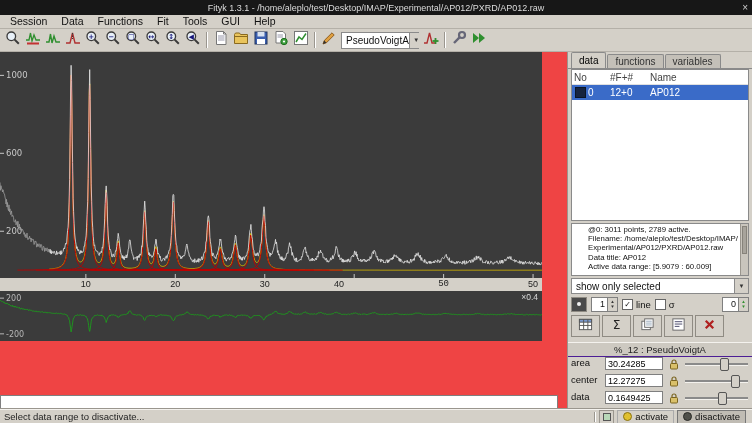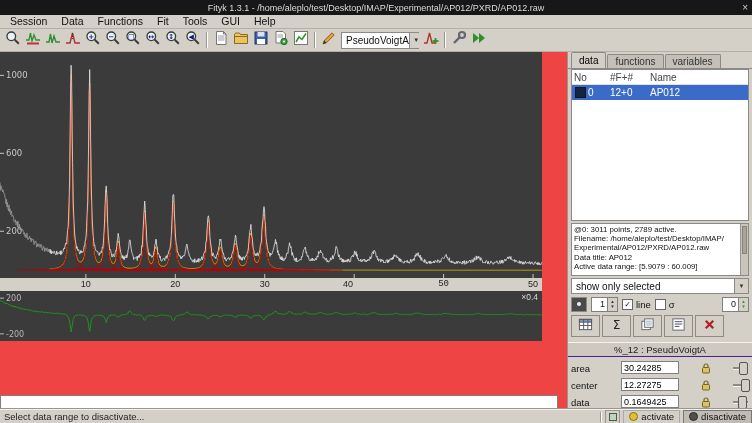--- a/index.html
+++ b/index.html
@@ -49,56 +49,56 @@
   .tab{font-size:10px;line-height:13px;padding:0 7px;background:#c4c0b8;border:1px solid #8a8a8a;
        border-bottom:none;border-radius:2px 2px 0 0;margin-right:1px;color:#333;}
   .tab.active{background:#d4d0c8;line-height:15px;color:#000;}
   .listbox{margin:0 3px;height:150px;background:#fff;border:1px solid #8a8a8a;overflow:hidden;flex:none;}
   .lrow{display:flex;align-items:center;font-size:10px;}
   .lhead{height:14px;color:#444;border-bottom:1px solid #e0e0e0;padding-left:2px;}
   .drow{height:15px;background:#3a6bc8;color:#fff;padding-left:2px;}
   .c-noh{width:36px;} .c-cb{width:14px;display:flex;align-items:center;} .c-no{width:22px;} .c-f{width:40px;} .c-name{flex:1;}
   .rowchk{width:9px;height:9px;background:#16243f;border:1px solid #0a1526;margin-left:1px;}
   .infobox{margin:2px 3px 1px 3px;height:49px;background:#fff;border:1px solid #8a8a8a;
-           font-size:7.8px;line-height:9.2px;padding:1px 3px 1px 2px;position:relative;overflow:hidden;flex:none;}
+           font-size:7.8px;line-height:9.2px;padding:1px 3px 1px 16px;position:relative;overflow:hidden;flex:none;}
   .infobox .iscroll{position:absolute;right:0;top:0;width:8px;height:100%;background:#c9c5bd;border-left:1px solid #9a968e;box-sizing:border-box;}
   .infobox .ithumb{position:absolute;left:1px;right:1px;top:2px;height:26px;background:#a8a49c;border:1px solid #87837b;}
   .combo-side{margin:1px 3px;height:16px;flex:none;}
   .ctrlrow{margin:1px 3px;height:16px;display:flex;align-items:center;gap:4px;font-size:9.5px;flex:none;}
   .mini-btn{width:14px;height:13px;border:1px solid #8f8b83;background:#4a4a4a;display:flex;align-items:center;justify-content:center;}
   .swatch-dot{width:4px;height:4px;background:#f0f0f0;border-radius:50%;}
   .spinner{display:flex;height:13px;border:1px solid #7f7f7f;background:#fff;align-items:stretch;}
   .spin-val{min-width:11px;padding:0 2px;font-size:9px;line-height:12px;text-align:right;}
   .spin-arrows{width:9px;background:#d4d0c8;border-left:1px solid #7f7f7f;display:flex;flex-direction:column;
                align-items:center;justify-content:center;font-size:4.5px;line-height:5px;color:#333;font-style:normal;}
   .spinner.green .spin-arrows{color:#2f8f2f;}
   .chk{display:flex;align-items:center;gap:3px;}
   .chk .box{width:9px;height:9px;background:#fff;border:1px solid #666;font-size:8px;line-height:9px;text-align:center;color:#111;}
   .flex-sp{flex:1;}
   .btnrow{margin:2px 3px;display:flex;gap:2px;flex:none;}
   .sbtn{width:27px;height:20px;border:1px solid #8f8b83;background:#d4d0c8;display:flex;align-items:center;justify-content:center;}
   .sbtn svg{width:15px;height:15px;}
   .fn-header{margin-top:3px;height:13px;line-height:13px;text-align:center;font-size:9.5px;color:#222;
              background:#cdc9c1;border-top:1px solid #f4f2ee;border-bottom:1px solid #4c1d95;flex:none;}
-  .prow{display:flex;align-items:flex-end;height:17px;padding:0 3px;gap:20px;}
+  .prow{display:flex;align-items:flex-start;height:17px;padding:0 3px;gap:4px;}
   .plabel{width:30px;font-size:9.5px;}
   .pinput{width:58px;height:13px;box-sizing:border-box;border:1px solid #7f7f7f;background:#fff;
           font-size:9px;padding:1px 2px;font-family:"Liberation Sans",sans-serif;}
   .plock{width:13px;height:13px;display:flex;align-items:center;justify-content:center;}
   .plock svg{width:12px;height:12px;}
   .pslider{position:relative;flex:1;height:13px;}
   .ptrack{position:absolute;left:1px;right:1px;top:6px;height:2px;background:#8a8a8a;border-bottom:1px solid #f4f2ee;}
   .phandle{position:absolute;top:1px;width:7px;height:11px;background:#d4d0c8;border:1px solid #555;
            border-radius:2px;margin-left:-4px;}
   
   .statusbar{position:absolute;left:0;top:409px;width:752px;height:14px;background:#d4d0c8;
              border-top:1px solid #f4f2ee;box-shadow:0 -1px 0 #9a968e;display:flex;align-items:center;
              font-size:9.5px;box-sizing:border-box;}
   .status-msg{padding-left:4px;color:#222;flex:1;white-space:nowrap;overflow:hidden;}
-  .status-right{display:flex;align-items:center;gap:3px;}
+  .status-right{display:flex;align-items:center;gap:3px;padding-right:6px;}
   .sb-sep{width:1px;height:10px;background:#9a968e;border-right:1px solid #fff;}
   .sb-minibtn{width:13px;height:12px;border:1px solid #9a968e;background:#d4d0c8;display:flex;align-items:center;justify-content:center;}
   .sb-minibtn .sq{width:6px;height:6px;border:1px solid #555;background:#b8d8b8;}
   .sb-toggle{display:flex;align-items:center;gap:3px;height:12px;padding:0 5px;border:1px solid #aaa;background:#d4d0c8;}
   .sb-toggle.pressed{background:#c0bcb4;border-color:#777;}
   .dot{width:7px;height:7px;border-radius:50%;display:inline-block;}
   .dot-yellow{background:#e0c030;border:1px solid #8a7210;}
   .dot-dark{background:#50504a;border:1px solid #2a2a26;}
 </style>
 </head>
@@ -287,21 +287,21 @@
         <polyline points="185.1,218.2 185.6,218.2 186.1,218.2 186.6,218.2 187.1,218.2 187.6,218.2 188.1,218.2 188.6,218.2 189.1,218.2 189.6,218.2 190.1,218.2 190.5,218.2 191.0,218.2 191.5,218.2 192.0,218.2 192.5,218.2 193.0,218.2 193.5,218.2 194.0,218.2 194.5,218.2 195.0,218.2 195.5,218.2 196.0,218.2 196.5,218.2 196.9,218.2 197.4,218.2 197.9,218.2 198.4,218.2 198.9,218.2 199.4,218.2 199.9,218.2 200.4,218.2 200.9,218.2 201.4,218.2 201.9,218.2 202.4,218.2 202.8,218.2 203.3,218.1 203.8,218.1 204.3,218.1 204.8,218.1 205.3,218.1 205.8,218.1 206.3,218.1 206.8,218.1 207.3,218.1 207.8,218.1 208.3,218.1 208.8,218.1 209.2,218.1 209.7,218.1 210.2,218.1 210.7,218.1 211.2,218.1 211.7,218.1 212.2,218.1 212.7,218.1 213.2,218.1 213.7,218.1 214.2,218.1 214.7,218.1 215.1,218.1 215.6,218.1 216.1,218.1 216.6,218.1 217.1,218.1 217.6,218.1 218.1,218.1 218.6,218.1 219.1,218.1 219.6,218.1 220.1,218.1 220.6,218.1 221.0,218.1 221.5,218.1 222.0,218.1 222.5,218.1 223.0,218.1 223.5,218.1 224.0,218.1 224.5,218.1 225.0,218.1 225.5,218.1 226.0,218.1 226.5,218.1 227.0,218.1 227.4,218.0 227.9,218.0 228.4,218.0 228.9,218.0 229.4,218.0 229.9,218.0 230.4,218.0 230.9,218.0 231.4,218.0 231.9,218.0 232.4,218.0 232.9,218.0 233.3,218.0 233.8,218.0 234.3,218.0 234.8,218.0 235.3,217.9 235.8,217.9 236.3,217.9 236.8,217.9 237.3,217.9 237.8,217.9 238.3,217.9 238.8,217.9 239.2,217.9 239.7,217.8 240.2,217.8 240.7,217.8 241.2,217.8 241.7,217.8 242.2,217.8 242.7,217.7 243.2,217.7 243.7,217.7 244.2,217.7 244.7,217.6 245.2,217.6 245.6,217.6 246.1,217.5 246.6,217.5 247.1,217.5 247.6,217.4 248.1,217.4 248.6,217.3 249.1,217.3 249.6,217.2 250.1,217.1 250.6,217.0 251.1,216.9 251.5,216.8 252.0,216.7 252.5,216.6 253.0,216.5 253.5,216.3 254.0,216.1 254.5,215.9 255.0,215.6 255.5,215.3 256.0,215.0 256.5,214.6 257.0,214.1 257.4,213.5 257.9,212.8 258.4,211.8 258.9,210.7 259.4,209.2 259.9,207.3 260.4,204.8 260.9,201.4 261.4,196.9 261.9,190.9 262.4,183.3 262.9,174.6 263.4,166.9 263.8,163.7 264.3,166.9 264.8,174.6 265.3,183.3 265.8,190.9 266.3,196.9 266.8,201.4 267.3,204.8 267.8,207.3 268.3,209.2 268.8,210.7 269.3,211.8 269.7,212.8 270.2,213.5 270.7,214.1 271.2,214.6 271.7,215.0 272.2,215.3 272.7,215.6 273.2,215.9 273.7,216.1 274.2,216.3 274.7,216.5 275.2,216.6 275.7,216.7 276.1,216.8 276.6,216.9 277.1,217.0 277.6,217.1 278.1,217.2 278.6,217.3 279.1,217.3 279.6,217.4 280.1,217.4 280.6,217.5 281.1,217.5 281.6,217.5 282.0,217.6 282.5,217.6 283.0,217.6 283.5,217.7 284.0,217.7 284.5,217.7 285.0,217.7 285.5,217.8 286.0,217.8 286.5,217.8 287.0,217.8 287.5,217.8 287.9,217.8 288.4,217.9 288.9,217.9 289.4,217.9 289.9,217.9 290.4,217.9 290.9,217.9 291.4,217.9 291.9,217.9 292.4,217.9 292.9,218.0 293.4,218.0 293.9,218.0 294.3,218.0 294.8,218.0 295.3,218.0 295.8,218.0 296.3,218.0 296.8,218.0 297.3,218.0 297.8,218.0 298.3,218.0 298.8,218.0 299.3,218.0 299.8,218.0 300.2,218.0 300.7,218.1 301.2,218.1 301.7,218.1 302.2,218.1 302.7,218.1 303.2,218.1 303.7,218.1 304.2,218.1 304.7,218.1 305.2,218.1 305.7,218.1 306.1,218.1 306.6,218.1 307.1,218.1 307.6,218.1 308.1,218.1 308.6,218.1 309.1,218.1 309.6,218.1 310.1,218.1 310.6,218.1 311.1,218.1 311.6,218.1 312.1,218.1 312.5,218.1 313.0,218.1 313.5,218.1 314.0,218.1 314.5,218.1 315.0,218.1 315.5,218.1 316.0,218.1 316.5,218.1 317.0,218.1 317.5,218.1 318.0,218.1 318.4,218.1 318.9,218.1 319.4,218.1 319.9,218.1 320.4,218.1 320.9,218.1 321.4,218.1 321.9,218.1 322.4,218.1 322.9,218.1 323.4,218.1 323.9,218.1 324.4,218.1 324.8,218.2 325.3,218.2 325.8,218.2 326.3,218.2 326.8,218.2 327.3,218.2 327.8,218.2 328.3,218.2 328.8,218.2 329.3,218.2 329.8,218.2 330.3,218.2 330.7,218.2 331.2,218.2 331.7,218.2 332.2,218.2 332.7,218.2 333.2,218.2 333.7,218.2 334.2,218.2 334.7,218.2 335.2,218.2 335.7,218.2 336.2,218.2 336.6,218.2 337.1,218.2 337.6,218.2 338.1,218.2 338.6,218.2 339.1,218.2 339.6,218.2 340.1,218.2 340.6,218.2 341.1,218.2 341.6,218.2 342.1,218.2 342.6,218.2 " fill="none" stroke="#c00000" stroke-width="1"></polyline>
         <polyline points="0.0,130.4 0.5,138.3 1.0,133.7 1.5,136.6 2.0,136.8 2.5,140.0 3.0,137.8 3.5,139.7 4.0,141.9 4.5,142.1 5.0,145.1 5.5,147.2 6.0,152.0 6.5,147.3 7.0,155.0 7.5,150.5 8.0,156.8 8.5,158.7 9.0,152.9 9.5,159.8 10.0,156.8 10.5,162.5 11.0,161.3 11.5,158.9 12.0,164.5 12.5,163.2 13.0,163.7 13.5,165.3 14.0,169.4 14.5,170.2 15.0,169.4 15.5,167.7 16.0,172.8 16.5,171.3 17.0,169.4 17.5,175.1 18.0,169.3 18.5,176.5 19.0,175.4 19.5,172.2 20.0,178.0 20.5,175.8 21.0,178.3 21.5,177.2 22.0,178.4 22.5,177.3 23.0,178.5 23.5,180.4 24.0,182.4 24.5,180.6 25.0,184.6 25.5,182.6 26.0,185.9 26.5,184.6 27.0,181.1 27.5,186.4 28.0,187.7 28.5,185.9 29.0,186.4 29.6,184.2 30.1,186.8 30.6,186.1 31.1,189.9 31.6,186.4 32.1,187.9 32.6,188.0 33.1,187.2 33.6,189.0 34.1,192.5 34.6,190.7 35.1,188.9 35.6,190.2 36.1,189.7 36.6,195.0 37.1,194.6 37.6,191.8 38.1,194.6 38.6,192.6 39.1,191.7 39.6,192.2 40.1,195.5 40.6,192.6 41.1,193.0 41.6,192.7 42.1,198.2 42.6,198.4 43.1,194.9 43.6,194.2 44.1,195.7 44.6,199.5 45.1,195.9 45.6,197.5 46.1,198.9 46.6,196.6 47.1,195.8 47.6,197.7 48.1,200.1 48.6,197.1 49.1,198.8 " fill="none" stroke="#9a9a9a" stroke-width="0.8"></polyline>
         <polyline points="49.6,200.5 50.1,197.2 50.6,201.3 51.1,198.4 51.6,201.8 52.1,199.4 52.6,200.5 53.1,201.0 53.6,201.2 54.1,199.1 54.6,200.2 55.1,201.6 55.6,202.7 56.1,202.6 56.6,198.9 57.1,202.5 57.6,200.7 58.1,200.9 58.6,200.7 59.1,201.9 59.6,201.3 60.1,199.2 60.6,202.7 61.1,198.6 61.6,202.2 62.1,200.4 62.6,199.9 63.1,199.5 63.6,196.5 64.1,195.9 64.6,196.8 65.1,193.8 65.6,191.3 66.1,192.2 66.6,191.3 67.1,184.0 67.6,178.3 68.1,175.2 68.6,165.1 69.1,150.1 69.6,127.7 70.1,85.9 70.6,37.0 71.1,13.3 71.6,28.3 72.1,78.0 72.6,110.5 73.1,146.2 73.6,159.6 74.1,171.9 74.6,180.9 75.1,186.0 75.6,189.9 76.1,192.6 76.6,196.5 77.1,194.7 77.6,198.0 78.1,198.8 78.6,197.5 79.1,199.5 79.6,201.9 80.1,201.7 80.6,198.6 81.1,201.0 81.6,198.8 82.1,199.6 82.6,200.5 83.1,199.7 83.6,198.9 84.1,194.1 84.6,194.2 85.1,189.7 85.6,187.8 86.1,183.9 86.6,175.3 87.1,162.7 87.7,149.3 88.2,126.5 88.7,80.7 89.2,43.8 89.7,17.6 90.2,47.8 90.7,96.2 91.2,131.9 91.7,149.8 92.2,168.1 92.7,175.3 93.2,184.3 93.7,189.6 94.2,193.5 94.7,192.9 95.2,196.9 95.7,197.9 96.2,199.2 96.7,199.0 97.2,199.0 97.7,199.6 98.2,201.6 98.7,202.5 99.2,203.5 99.7,200.7 100.2,201.5 100.7,200.6 101.2,199.2 101.7,200.6 102.2,195.4 102.7,196.2 103.2,191.9 103.7,185.9 104.2,176.9 104.7,166.8 105.2,151.3 105.7,139.7 106.2,133.9 106.7,141.3 107.2,153.2 107.7,173.1 108.2,183.0 108.7,188.3 109.2,192.7 109.7,197.7 110.2,197.2 110.7,198.5 111.2,200.9 111.7,204.3 112.2,205.1 112.7,203.4 113.2,201.9 113.7,203.9 114.2,204.9 114.7,204.5 115.2,200.5 115.7,198.5 116.2,198.8 116.7,194.5 117.2,189.3 117.7,186.7 118.2,181.3 118.7,184.3 119.2,188.1 119.7,194.2 120.2,196.8 120.7,200.5 121.2,202.2 121.7,203.6 122.2,206.1 122.7,203.4 123.2,206.8 123.7,204.6 124.2,207.9 124.7,204.5 125.2,204.9 125.7,205.8 126.2,202.8 126.7,206.0 127.2,204.8 127.7,201.2 128.2,197.6 128.7,196.1 129.2,189.5 129.7,187.8 130.2,188.4 130.7,193.1 131.2,197.0 131.7,199.4 132.2,201.5 132.7,202.7 133.2,204.2 133.7,207.5 134.2,206.1 134.7,205.6 135.2,205.9 135.7,206.2 136.2,204.9 136.7,204.7 137.2,208.5 137.7,204.1 138.2,205.5 138.7,203.5 139.2,205.5 139.7,202.1 140.2,201.9 140.7,203.3 141.2,201.3 141.7,193.8 142.2,194.5 142.7,187.1 143.2,176.1 143.7,166.8 144.2,157.9 144.7,149.1 145.2,155.9 145.7,168.1 146.3,177.4 146.8,188.7 147.3,194.5 147.8,195.7 148.3,199.6 148.8,202.9 149.3,200.7 149.8,204.1 150.3,203.0 150.8,202.6 151.3,204.1 151.8,205.5 152.3,205.1 152.8,203.7 153.3,203.7 153.8,200.1 154.3,199.0 154.8,193.1 155.3,192.0 155.8,187.1 156.3,187.9 156.8,194.4 157.3,194.7 157.8,202.1 158.3,201.3 158.8,202.1 159.3,203.1 159.8,205.7 160.3,204.3 160.8,208.2 161.3,209.1 161.8,209.2 162.3,207.9 162.8,207.5 163.3,206.2 163.8,206.7 164.3,206.8 164.8,208.5 165.3,205.1 165.8,205.3 166.3,203.7 166.8,206.4 167.3,205.3 167.8,202.3 168.3,201.9 168.8,199.2 169.3,198.0 169.8,197.8 170.3,194.2 170.8,190.4 171.3,183.4 171.8,172.4 172.3,162.3 172.8,144.0 173.3,142.4 173.8,143.2 174.3,158.6 174.8,170.3 175.3,180.9 175.8,188.0 176.3,192.9 176.8,193.3 177.3,200.2 177.8,200.0 178.3,201.4 178.8,203.1 179.3,204.3 179.8,203.4 180.3,203.8 180.8,206.8 181.3,205.1 181.8,206.4 182.3,204.0 182.8,204.9 183.3,203.5 183.8,203.5 184.3,203.8 184.8,202.6 185.3,199.1 185.8,197.1 186.3,193.7 186.8,192.0 187.3,193.5 187.8,197.6 188.3,199.9 188.8,200.9 189.3,204.2 189.8,204.4 190.3,205.2 190.8,207.3 191.3,207.2 191.8,207.4 192.3,209.5 192.8,210.1 193.3,207.8 193.8,209.4 194.3,210.6 194.8,206.7 195.3,209.6 195.8,209.9 196.3,210.3 196.8,208.4 197.3,209.9 197.8,207.3 198.3,206.5 198.8,210.3 199.3,206.9 199.8,206.9 200.3,208.4 200.8,208.4 201.3,206.1 201.8,204.7 202.3,207.8 202.8,206.9 203.3,204.0 203.8,201.5 204.4,200.1 204.9,200.2 205.4,197.7 205.9,190.0 206.4,189.0 206.9,180.9 207.4,173.1 207.9,165.3 208.4,163.8 208.9,166.5 209.4,172.3 209.9,185.2 210.4,189.8 210.9,192.6 211.4,196.2 211.9,202.0 212.4,204.1 212.9,200.9 213.4,202.1 213.9,203.6 214.4,205.4 214.9,205.0 215.4,205.4 215.9,206.8 216.4,203.9 216.9,202.2 217.4,202.4 217.9,199.8 218.4,198.2 218.9,194.9 219.4,193.1 219.9,187.0 220.4,188.3 220.9,187.4 221.4,191.9 221.9,196.2 222.4,198.8 222.9,201.3 223.4,201.0 223.9,203.7 224.4,207.1 224.9,205.3 225.4,205.8 225.9,208.7 226.4,209.0 226.9,207.2 227.4,206.5 227.9,206.5 228.4,205.7 228.9,205.6 229.4,207.8 229.9,207.6 230.4,205.5 230.9,205.0 231.4,205.6 231.9,202.0 232.4,201.1 232.9,199.5 233.4,197.9 233.9,194.1 234.4,190.5 234.9,187.8 235.4,183.1 235.9,184.3 236.4,190.0 236.9,193.2 237.4,195.7 237.9,198.9 238.4,201.9 238.9,205.5 239.4,203.3 239.9,207.2 240.4,204.5 240.9,207.0 241.4,208.2 241.9,205.5 242.4,208.3 242.9,205.0 243.4,205.2 243.9,204.7 244.4,207.5 244.9,205.7 245.4,205.1 245.9,203.5 246.4,203.8 246.9,202.4 247.4,199.6 247.9,199.2 248.4,195.8 248.9,188.9 249.4,183.1 249.9,178.5 250.4,177.3 250.9,172.4 251.4,178.8 251.9,184.5 252.4,187.3 252.9,193.0 253.4,198.0 253.9,198.5 254.4,202.4 254.9,203.3 255.4,203.8 255.9,201.5 256.4,203.6 256.9,201.6 257.4,200.7 257.9,203.7 258.4,203.9 258.9,200.7 259.4,200.5 259.9,197.3 260.4,192.8 260.9,191.5 261.4,189.2 261.9,177.9 262.4,172.0 263.0,167.8 263.5,157.9 264.0,154.7 264.5,158.0 265.0,169.4 265.5,173.5 266.0,185.8 266.5,189.8 267.0,192.4 267.5,195.5 268.0,198.8 268.5,200.0 269.0,201.2 269.5,200.7 270.0,204.4 270.5,201.0 271.0,203.0 271.5,202.4 272.0,202.0 272.5,200.2 273.0,198.6 273.5,197.1 274.0,194.9 274.5,191.9 275.0,191.3 275.5,187.4 276.0,191.9 276.5,190.1 277.0,194.2 277.5,200.5 278.0,198.5 278.5,203.2 279.0,201.9 279.5,202.6 280.0,206.7 280.5,207.1 281.0,204.7 281.5,207.9 282.0,204.7 282.5,208.3 283.0,206.3 283.5,208.7 284.0,208.7 284.5,208.0 285.0,205.9 285.5,206.5 286.0,204.7 286.5,201.9 287.0,200.9 287.5,201.2 288.0,201.5 288.5,195.4 289.0,194.1 289.5,190.7 290.0,193.5 290.5,195.8 291.0,194.6 291.5,199.1 292.0,203.3 292.5,200.5 293.0,203.9 293.5,203.9 294.0,206.4 294.5,208.3 295.0,206.8 295.5,206.3 296.0,209.6 296.5,205.8 297.0,209.8 297.5,209.6 298.0,209.4 298.5,209.1 299.0,208.2 299.5,208.0 300.0,208.1 300.5,207.3 301.0,208.1 301.5,204.6 302.0,205.2 302.5,203.8 303.0,200.7 303.5,198.5 304.0,197.4 304.5,196.7 305.0,195.1 305.5,195.3 306.0,200.8 306.5,199.8 307.0,203.2 307.5,204.5 308.0,203.5 308.5,204.9 309.0,207.4 309.5,208.1 310.0,209.1 310.5,207.9 311.0,206.8 311.5,206.8 312.0,209.0 312.5,206.0 313.0,208.4 313.5,207.2 314.0,208.1 314.5,208.8 315.0,208.0 315.5,206.1 316.0,207.4 316.5,207.9 317.0,204.0 317.5,204.0 318.0,205.2 318.5,199.4 319.0,201.4 319.5,200.9 320.0,200.8 320.5,198.1 321.1,200.7 321.6,200.5 322.1,201.0 322.6,201.5 323.1,205.4 323.6,206.2 324.1,205.4 324.6,206.4 325.1,207.6 325.6,208.2 326.1,206.1 326.6,206.9 327.1,210.1 327.6,208.4 328.1,208.7 328.6,210.1 329.1,209.7 329.6,208.9 330.1,208.1 330.6,205.8 331.1,208.0 331.6,207.6 332.1,206.0 332.6,203.5 333.1,206.9 333.6,204.8 334.1,203.5 334.6,202.1 335.1,201.2 335.6,196.5 336.1,194.3 336.6,194.9 337.1,196.9 337.6,198.5 338.1,202.9 338.6,204.9 339.1,202.7 339.6,204.8 340.1,207.8 340.6,206.5 341.1,206.4 341.6,206.0 342.1,210.0 342.6,207.0 343.1,210.3 343.6,207.5 344.1,210.1 344.6,208.6 345.1,210.0 345.6,209.0 346.1,207.8 346.6,209.3 347.1,210.2 347.6,207.4 348.1,209.3 348.6,206.9 349.1,208.1 349.6,210.0 350.1,209.9 350.6,209.5 351.1,205.0 351.6,204.5 352.1,204.7 352.6,203.3 353.1,204.2 353.6,204.9 354.1,201.6 354.6,198.9 355.1,202.3 355.6,202.8 356.1,199.7 356.6,204.3 357.1,202.2 357.6,207.0 358.1,206.3 358.6,208.6 359.1,208.8 359.6,208.0 360.1,208.5 360.6,207.2 361.1,209.9 361.6,209.1 362.1,207.7 362.6,209.4 363.1,208.0 363.6,207.2 364.1,208.2 364.6,207.3 365.1,209.8 365.6,208.3 366.1,208.7 366.6,209.8 367.1,207.9 367.6,208.7 368.1,207.1 368.6,207.5 369.1,208.6 369.6,207.5 370.1,204.6 370.6,207.0 371.1,206.2 371.6,205.1 372.1,200.7 372.6,200.7 373.1,199.4 373.6,201.8 374.1,198.2 374.6,199.1 375.1,199.4 375.6,200.6 376.1,204.3 376.6,205.2 377.1,204.2 377.6,207.7 378.1,206.7 378.6,209.2 379.1,208.1 379.7,207.4 380.2,207.0 380.7,210.1 381.2,208.8 381.7,207.2 382.2,209.1 382.7,208.4 383.2,208.1 383.7,211.0 384.2,210.5 384.7,210.0 385.2,210.7 385.7,210.8 386.2,208.0 386.7,207.9 387.2,207.6 387.7,210.9 388.2,207.9 388.7,210.2 389.2,207.8 389.7,208.7 390.2,206.5 390.7,206.9 391.2,207.6 391.7,206.1 392.2,207.7 392.7,205.1 393.2,207.0 393.7,203.6 394.2,202.6 394.7,204.4 395.2,204.5 395.7,203.5 396.2,203.2 396.7,205.0 397.2,205.9 397.7,204.7 398.2,205.5 398.7,207.0 399.2,208.9 399.7,206.2 400.2,209.8 400.7,207.0 401.2,208.2 401.7,208.5 402.2,210.3 402.7,209.8 403.2,210.2 403.7,211.2 404.2,211.0 404.7,209.0 405.2,209.2 405.7,209.4 406.2,210.3 406.7,209.9 407.2,208.2 407.7,210.5 408.2,209.6 408.7,210.8 409.2,211.3 409.7,209.8 410.2,209.3 410.7,207.0 411.2,210.4 411.7,209.7 412.2,207.5 412.7,208.4 413.2,208.4 413.7,206.7 414.2,208.4 414.7,205.4 415.2,203.0 415.7,204.5 416.2,201.4 416.7,203.3 417.2,203.6 417.7,202.0 418.2,200.6 418.7,204.2 419.2,203.9 419.7,205.6 420.2,203.0 420.7,207.3 421.2,208.5 421.7,205.5 422.2,207.8 422.7,208.5 423.2,209.2 423.7,208.7 424.2,210.6 424.7,207.3 425.2,209.3 425.7,208.8 426.2,211.4 426.7,209.9 427.2,211.6 427.7,211.6 428.2,209.9 428.7,210.1 429.2,209.2 429.7,211.5 430.2,209.1 430.7,211.4 431.2,211.6 431.7,209.9 432.2,210.2 432.7,210.2 433.2,211.0 433.7,209.1 434.2,210.0 434.7,210.8 435.2,208.3 435.7,209.0 436.2,209.0 436.7,209.6 437.2,210.5 437.7,207.8 438.3,208.4 438.8,208.1 439.3,210.7 439.8,209.6 440.3,208.9 440.8,210.2 441.3,207.3 441.8,206.4 442.3,205.7 442.8,205.7 443.3,206.2 443.8,206.7 444.3,205.8 444.8,204.9 445.3,203.5 445.8,202.8 446.3,202.3 446.8,205.4 447.3,204.9 447.8,206.6 448.3,208.1 448.8,208.2 449.3,205.7 449.8,209.7 450.3,209.0 450.8,209.7 451.3,210.8 451.8,208.7 452.3,210.5 452.8,210.3 453.3,209.7 453.8,210.9 454.3,211.7 454.8,210.1 455.3,210.8 455.8,211.8 456.3,210.9 456.8,209.2 457.3,211.4 457.8,209.7 458.3,209.6 458.8,209.4 459.3,211.0 459.8,211.2 460.3,209.9 460.8,210.2 461.3,211.0 461.8,211.8 462.3,212.1 462.8,209.0 463.3,210.4 463.8,211.3 464.3,208.6 464.8,212.3 465.3,212.0 465.8,211.7 466.3,208.8 466.8,211.5 467.3,210.7 467.8,209.8 468.3,210.4 468.8,209.1 469.3,209.1 469.8,208.0 470.3,208.9 470.8,210.8 471.3,208.5 471.8,207.6 472.3,207.7 472.8,210.2 473.3,209.9 473.8,207.3 474.3,205.6 474.8,208.4 475.3,207.8 475.8,206.5 476.3,203.9 476.8,207.6 477.3,205.0 477.8,204.6 478.3,206.2 478.8,204.2 479.3,206.5 479.8,206.6 480.3,208.5 480.8,205.5 481.3,207.1 481.8,207.3 482.3,208.8 482.8,210.8 483.3,210.4 483.8,210.7 484.3,210.5 484.8,210.4 485.3,211.2 485.8,209.0 486.3,208.5 486.8,209.2 487.3,210.0 487.8,211.9 488.3,209.3 488.8,211.5 489.3,211.9 489.8,211.5 490.3,211.2 490.8,209.0 491.3,209.4 491.8,210.0 492.3,211.4 492.8,212.2 493.3,211.8 493.8,212.1 494.3,210.0 494.8,210.3 495.3,210.3 495.8,210.2 496.4,210.3 496.9,208.8 497.4,210.3 497.9,211.1 498.4,211.9 498.9,211.6 499.4,209.8 499.9,208.5 500.4,211.5 500.9,211.0 501.4,208.2 501.9,211.1 502.4,208.1 502.9,211.3 503.4,210.4 503.9,209.2 504.4,208.0 504.9,207.1 505.4,208.7 505.9,209.0 506.4,207.2 506.9,206.7 507.4,206.0 507.9,204.8 508.4,206.7 508.9,205.1 509.4,204.6 509.9,206.2 510.4,207.3 510.9,204.5 511.4,207.6 511.9,207.6 512.4,207.9 512.9,207.9 513.4,208.6 513.9,208.4 514.4,207.5 514.9,210.2 515.4,209.7 515.9,208.0 516.4,209.1 516.9,209.3 517.4,210.2 517.9,210.3 518.4,210.6 518.9,210.8 519.4,208.7 519.9,211.7 520.4,211.4 520.9,209.1 521.4,210.4 521.9,210.0 522.4,212.2 522.9,209.7 523.4,210.0 523.9,212.3 524.4,210.7 524.9,211.3 525.4,209.2 525.9,210.4 526.4,211.3 526.9,211.4 527.4,210.5 527.9,210.8 528.4,210.7 528.9,211.6 529.4,209.4 529.9,209.9 530.4,212.2 530.9,210.7 531.4,210.9 531.9,209.8 532.4,211.5 532.9,212.0 533.4,212.2 533.9,212.6 534.4,210.5 534.9,209.7 535.4,209.9 535.9,211.1 536.4,211.9 536.9,211.0 537.4,212.8 537.9,210.1 538.4,210.5 538.9,212.9 539.4,210.9 539.9,212.7 540.4,212.6 540.9,212.8 541.4,211.2 541.9,210.2 " fill="none" stroke="#e6e6e6" stroke-width="0.8"></polyline>
       </svg>
   </div>
 
   <div class="x-strip" id="x-strip">
       <span class="xlab" style="left: 77.8614px;">10</span>
       <span class="xlab" style="left: 167.3px;">20</span>
       <span class="xlab" style="left: 256.739px;">30</span>
-      <span class="xlab" style="left: 337px; text-align: right;">40</span>
+      <span class="xlab" style="left: 328px; text-align: right;">40</span>
       <span class="xlab" style="left: 435.617px; font-family: Liberation Mono, monospace;">50</span>
       <span class="xlab" style="left: 525.056px;">50</span>
     </div>
 
   <div class="plot-aux">
     <svg id="aux-plot-svg" class="plotsvg" width="542" height="50" viewBox="0 0 542 50">
         <line x1="0" y1="7.142857142857142" x2="4" y2="7.142857142857142" stroke="#b8b8b8"></line>
         <text x="6" y="10.142857142857142" fill="#b8b8b8" font-size="8">200</text>
         <line x1="0" y1="42.857142857142854" x2="4" y2="42.857142857142854" stroke="#b8b8b8"></line>
         <text x="6" y="45.857142857142854" fill="#b8b8b8" font-size="8">-200</text>

